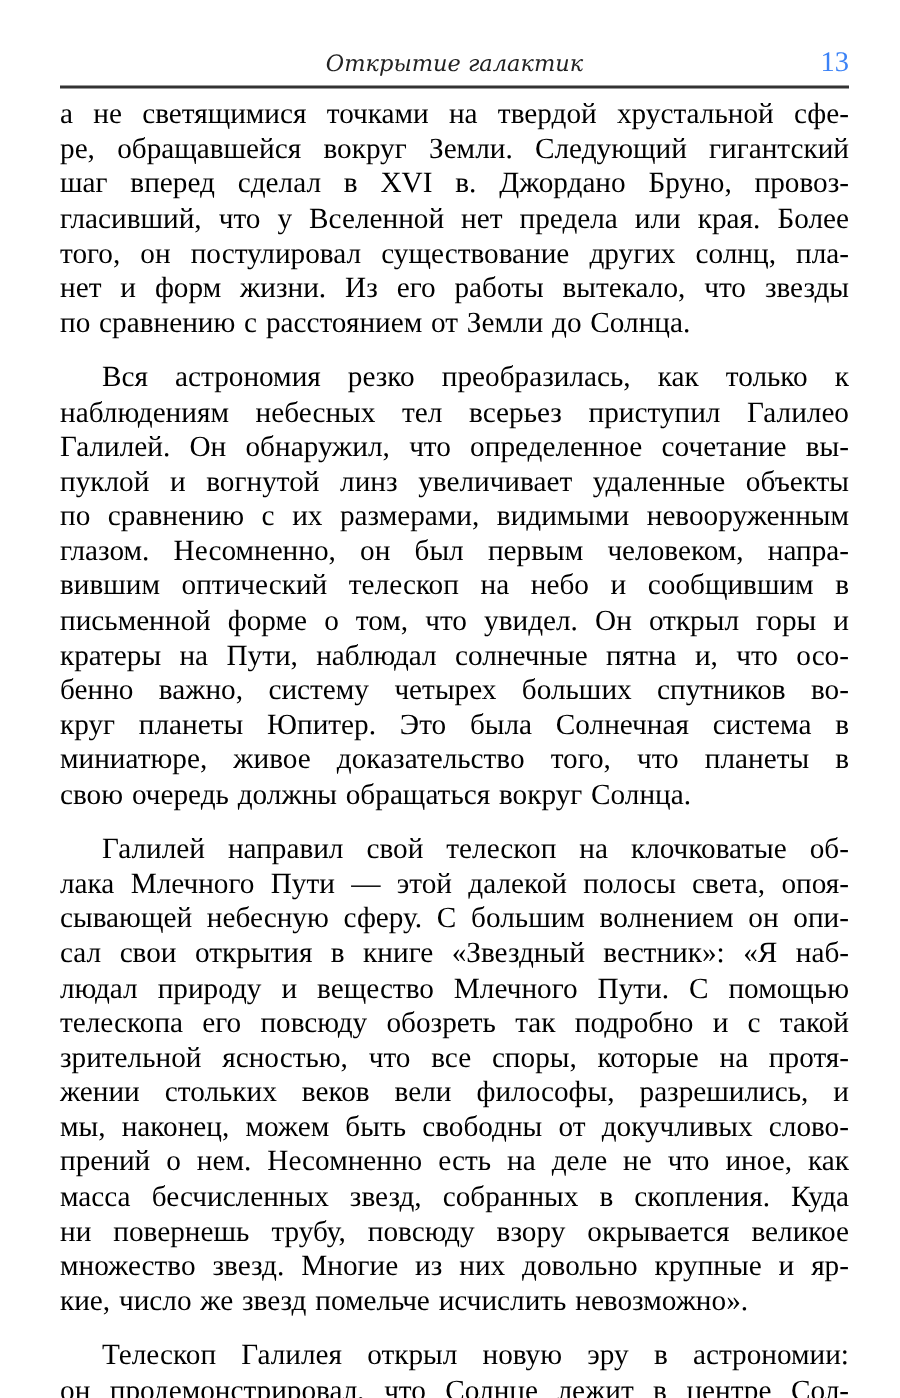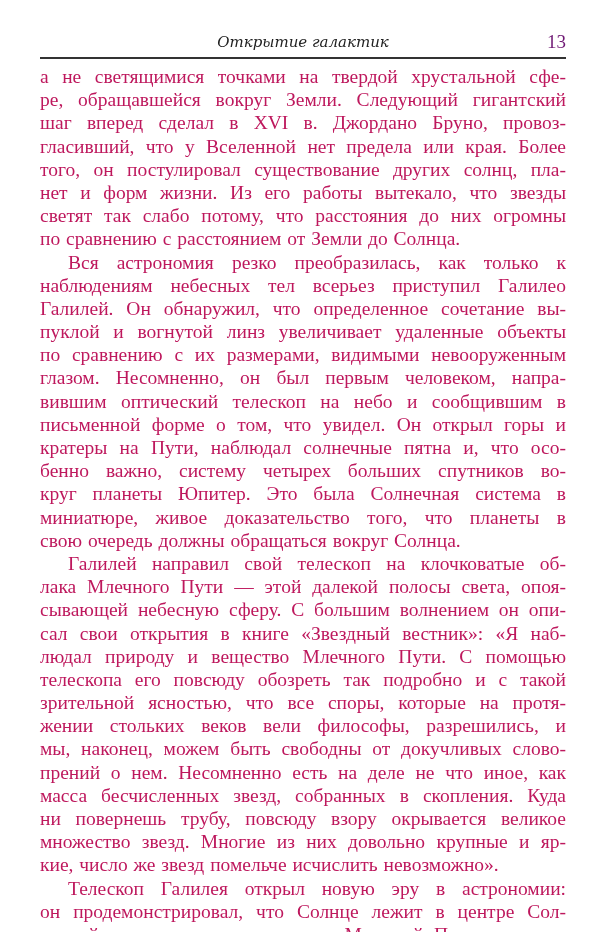--- a/index.html
+++ b/index.html
@@ -5,50 +5,49 @@
   html, body { margin: 0; padding: 0; background: #ffffff; }
   body { width: 600px; height: 932px; position: relative; overflow: hidden; }
   .page { position: absolute; left: 40px; top: 0; width: 526px; }
   .header { position: relative; height: 54px; }
   .running-title {
     position: absolute; left: 0; right: 0; top: 33px; text-align: center;
     font-family: "DejaVu Serif", serif; font-style: italic; font-size: 15px; color: #222;
   }
   .page-number {
     position: absolute; right: 0; top: 31px;
-    font-family: "Liberation Serif", serif; font-size: 19px; color: #701a75;
+    font-family: "Liberation Serif", serif; font-size: 19px; color: #3b82f6;
   }
   .rule { position: absolute; left: 0; right: 0; top: 57px; height: 2px; background: #333; }
   .body { position: absolute; top: 65px; left: 0; width: 526px; }
   .line {
     font-family: "Liberation Serif", serif; font-size: 19.5px; line-height: 23.2px;
-    color: #be185d; text-align: justify; text-align-last: justify; white-space: nowrap;
+    color: #000000; text-align: justify; text-align-last: justify; white-space: nowrap;
     height: 23.2px; overflow: visible; word-spacing: 1px;
   }
-  .line.indent { padding-left: 28px; }
+  .line.indent { padding-left: 28px; margin-top: 13px; }
   .line.last { text-align-last: left; font-family: Liberation Serif, serif; }
 </style>
 </head>
 <body>
 
 <div class="page">
   <div class="header">
     <div class="running-title">Открытие галактик</div>
     <div class="page-number">13</div>
     <div class="rule"></div>
   </div>
   <div class="body" id="body">
       <div>
         <div class="line">а не светящимися точками на твердой хрустальной сфе-</div>
         <div class="line">ре, обращавшейся вокруг Земли. Следующий гигантский</div>
         <div class="line">шаг  вперед сделал в XVI в. Джордано Бруно,  провоз-</div>
         <div class="line">гласивший, что у Вселенной нет предела или края. Более</div>
         <div class="line">того, он постулировал существование других солнц, пла-</div>
         <div class="line">нет и форм жизни. Из его работы вытекало, что звезды</div>
-        <div class="line">светят так слабо потому, что расстояния до них огромны</div>
         <div class="line last">по сравнению с расстоянием от Земли до Солнца.</div>
       </div>
       <div>
         <div class="line indent">Вся астрономия резко преобразилась,  как только к</div>
         <div class="line">наблюдениям небесных тел всерьез приступил Галилео</div>
         <div class="line">Галилей. Он обнаружил, что определенное сочетание вы-</div>
         <div class="line">пуклой и вогнутой линз увеличивает удаленные объекты</div>
         <div class="line">по сравнению с их размерами, видимыми невооруженным</div>
         <div class="line">глазом. Несомненно, он был первым человеком, напра-</div>
         <div class="line">вившим оптический телескоп  на небо и сообщившим в</div>

